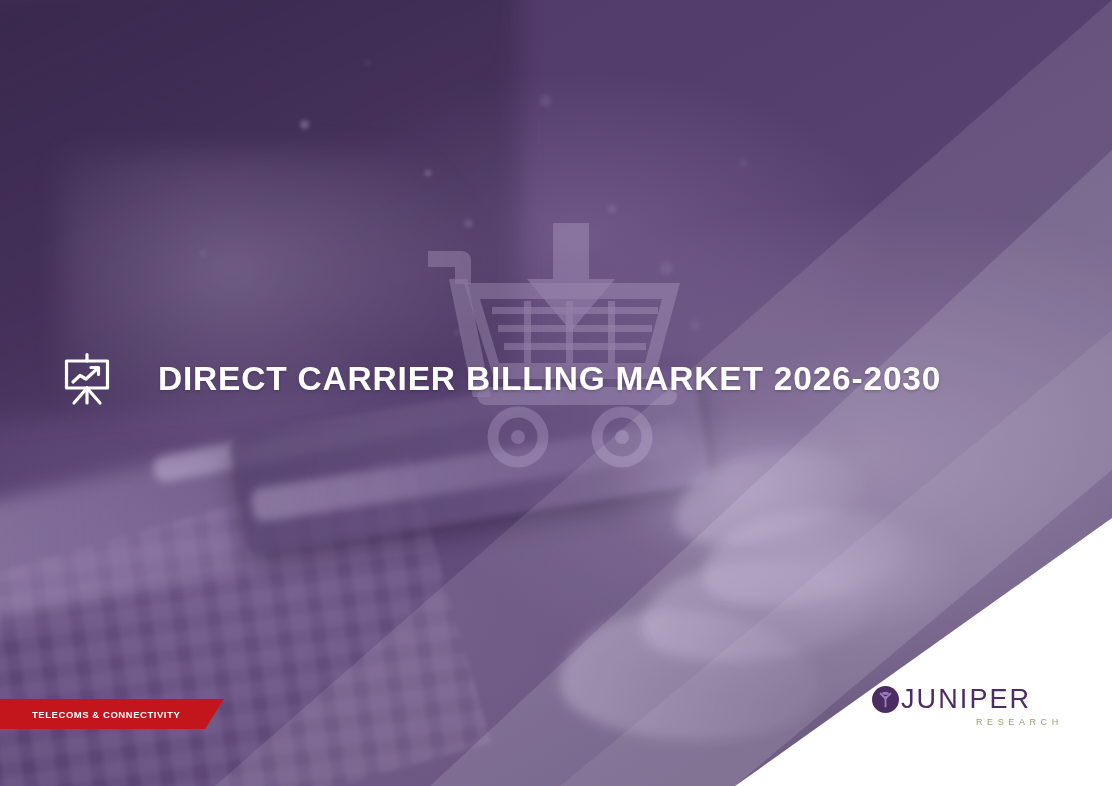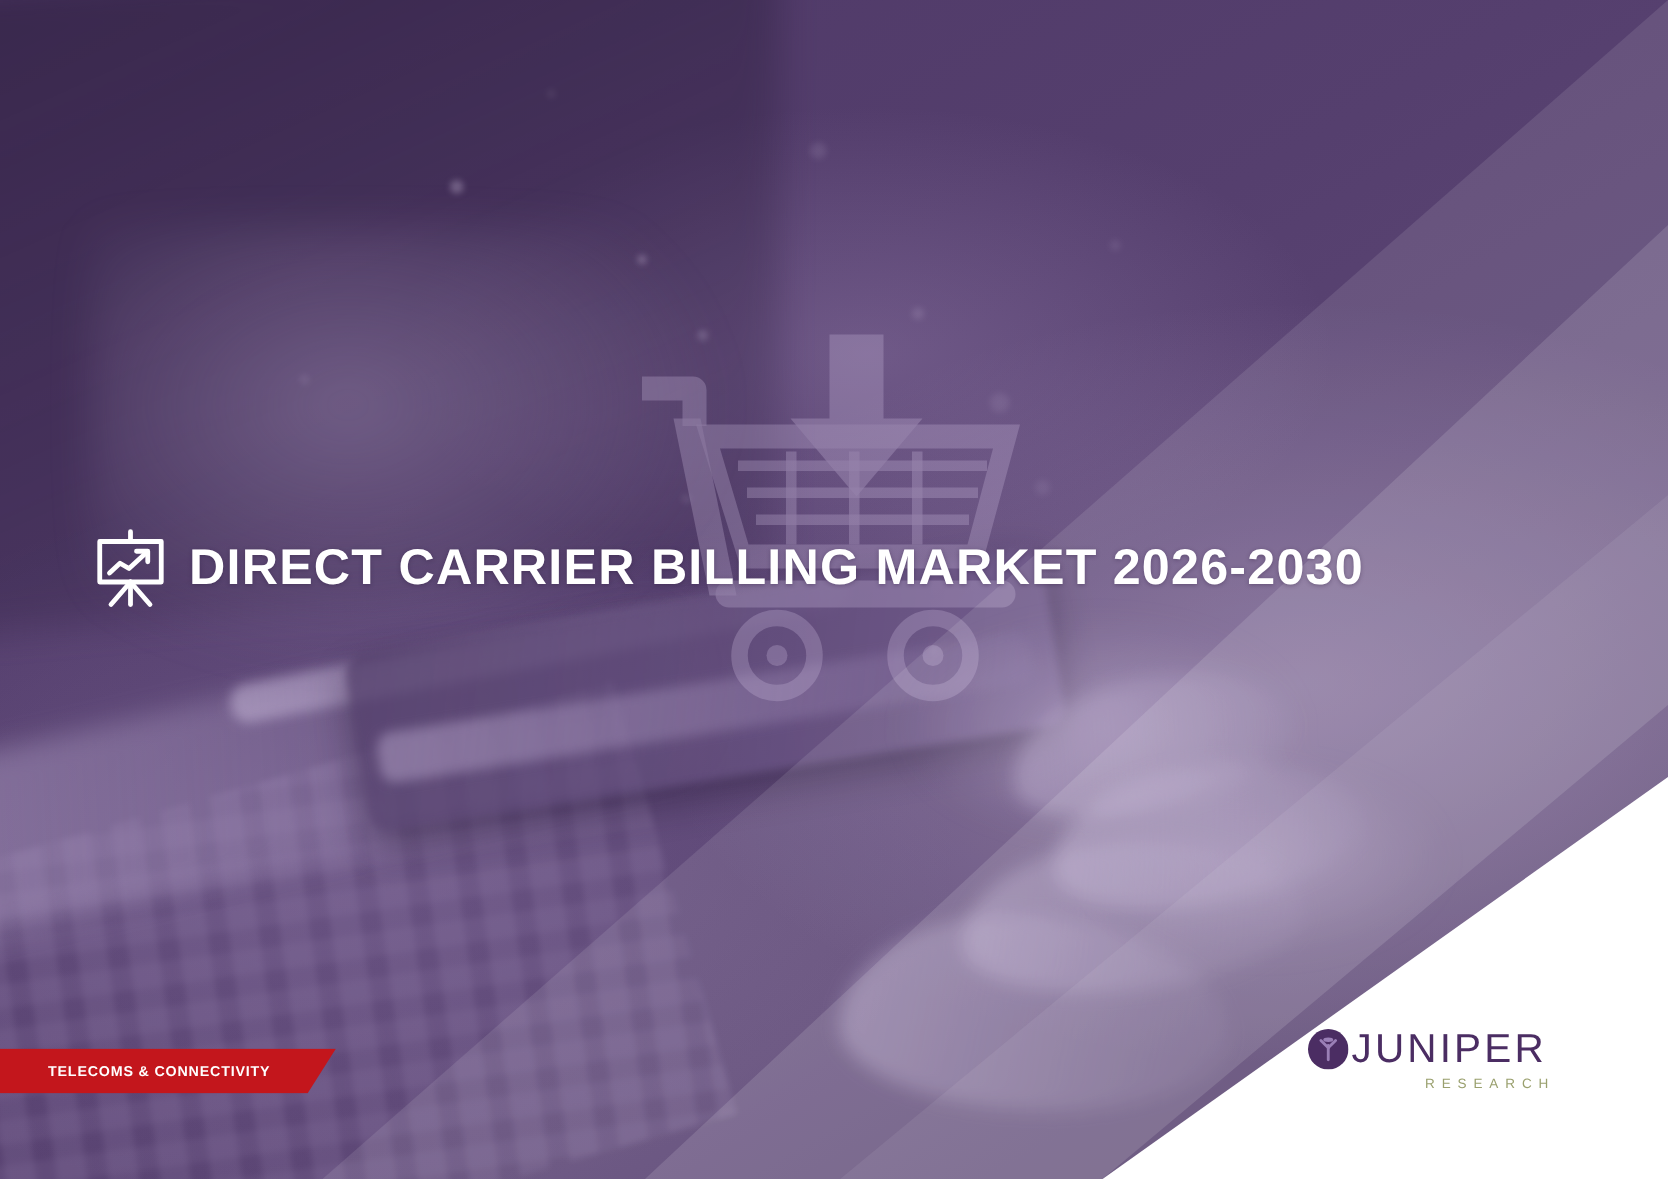--- a/index.html
+++ b/index.html
@@ -182,21 +182,21 @@
     pointer-events: none;
   }
 
   
   .title-block {
     position: absolute;
     left: 60px;
     top: 352px;
     display: flex;
     align-items: center;
-    gap: 12px;
+    gap: 44px;
   }
   .title-icon {
     width: 54px;
     height: 54px;
     flex: 0 0 54px;
   }
   .cover-title {
     font-size: 33.5px;
     font-weight: bold;
     color: #ffffff;
@@ -250,21 +250,21 @@
     font-weight: normal;
     color: #4b2d63;
     letter-spacing: 2.1px;
     line-height: 1;
   }
   .logo-sub {
     font-size: 9px;
     color: #9aa06e;
     letter-spacing: 4.6px;
     margin-top: 4px;
-    margin-left: 50px;
+    margin-left: 76px;
     padding-left: 28px;
   }
 </style>
 </head>
 <body>
 
 <div id="cover">
 
   <div class="photo-layer">
     <div class="laptop-screen"></div>

